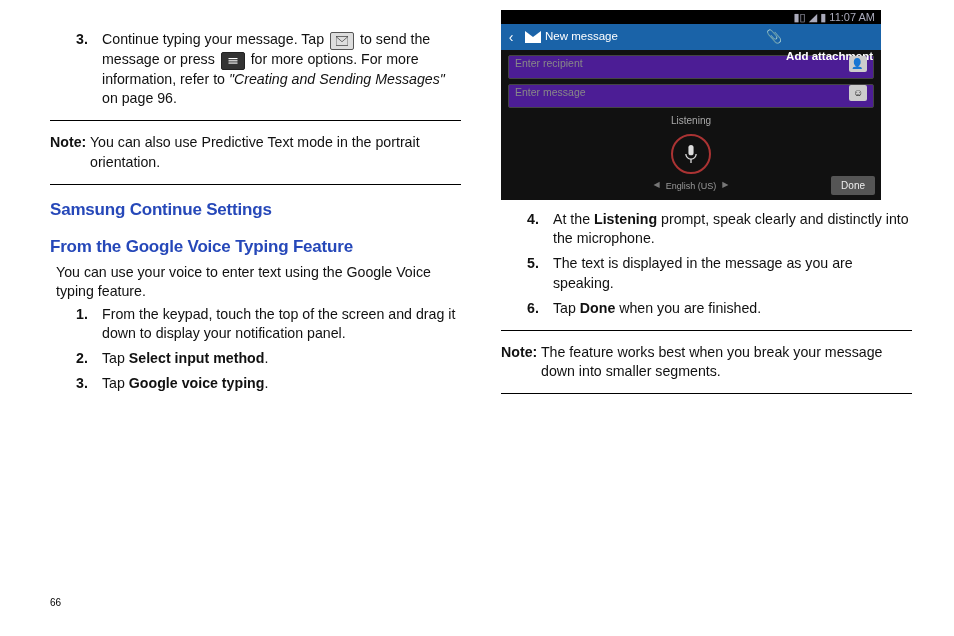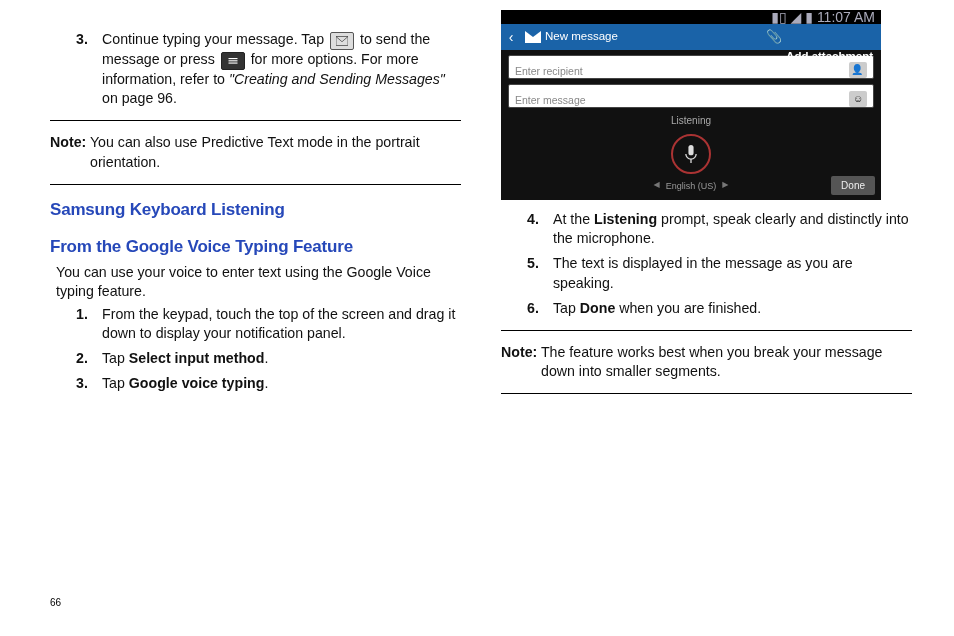--- a/index.html
+++ b/index.html
@@ -79,21 +79,21 @@
     margin: -18px 0 10px 0;
     position: relative;
     font-size: 11px;
     color: #ccc;
     overflow: hidden;
   }
   .status {
     height: 14px;
     background: #000;
     text-align: right;
-    font-size: 14px;
+    font-size: 11px;
     color: #aab;
     padding-right: 6px;
     line-height: 14px;
     padding-left: 18px;
   }
   .topbar {
     height: 26px;
     background: #1a63a8;
     display: flex;
     align-items: center;
@@ -108,22 +108,22 @@
   }
   .msg-ico:after{content:"";position:absolute;left:0;top:0;border-left:8px solid transparent;border-right:8px solid transparent;border-top:6px solid #1a63a8;}
   .topbar .spacer { flex:1; }
   .clip { font-size: 13px; margin-right: 4px; }
   .add-att { font-weight: bold; margin-right: 8px; margin-top: 40px; }
   .fieldrow {
     margin: 5px 7px;
     height: 22px;
     border: 1px solid #444;
     border-radius: 2px;
-    background: #ffffff;
-    display:flex; align-items:flex-end;
+    background: #4c1d95;
+    display:flex; align-items:flex-start;
     padding: 0 6px;
     color:#888;
     font-size: 10.5px;
   }
   .fieldrow .endico {
     width: 18px; height: 16px; background:#ccc; color:#222; font-size:10px;
     display:flex; align-items:center; justify-content:center; border-radius:2px;
   }
   .fieldrow .flex { flex:1; }
   .listening-area {
@@ -175,21 +175,21 @@
     </div>
 
     <hr class="rule">
     <div class="note">
       <div class="note-body">
         <span class="note-label">Note:</span><span> You can also use Predictive Text mode in the portrait orientation.</span>
       </div>
     </div>
     <hr class="rule">
 
-    <div class="h2">Samsung Keyboard Listening</div>
+    <div class="h2">Samsung Continue Settings</div>
 
     <div class="h2">From the Google Voice Typing Feature</div>
     <div class="para">You can use your voice to enter text using the Google Voice typing feature.</div>
 
     <div class="ol-item">
       <div class="ol-num">1.</div>
       <div class="ol-text">From the keypad, touch the top of the screen and drag it down to display your notification panel.</div>
     </div>
     <div class="ol-item">
       <div class="ol-num">2.</div>

